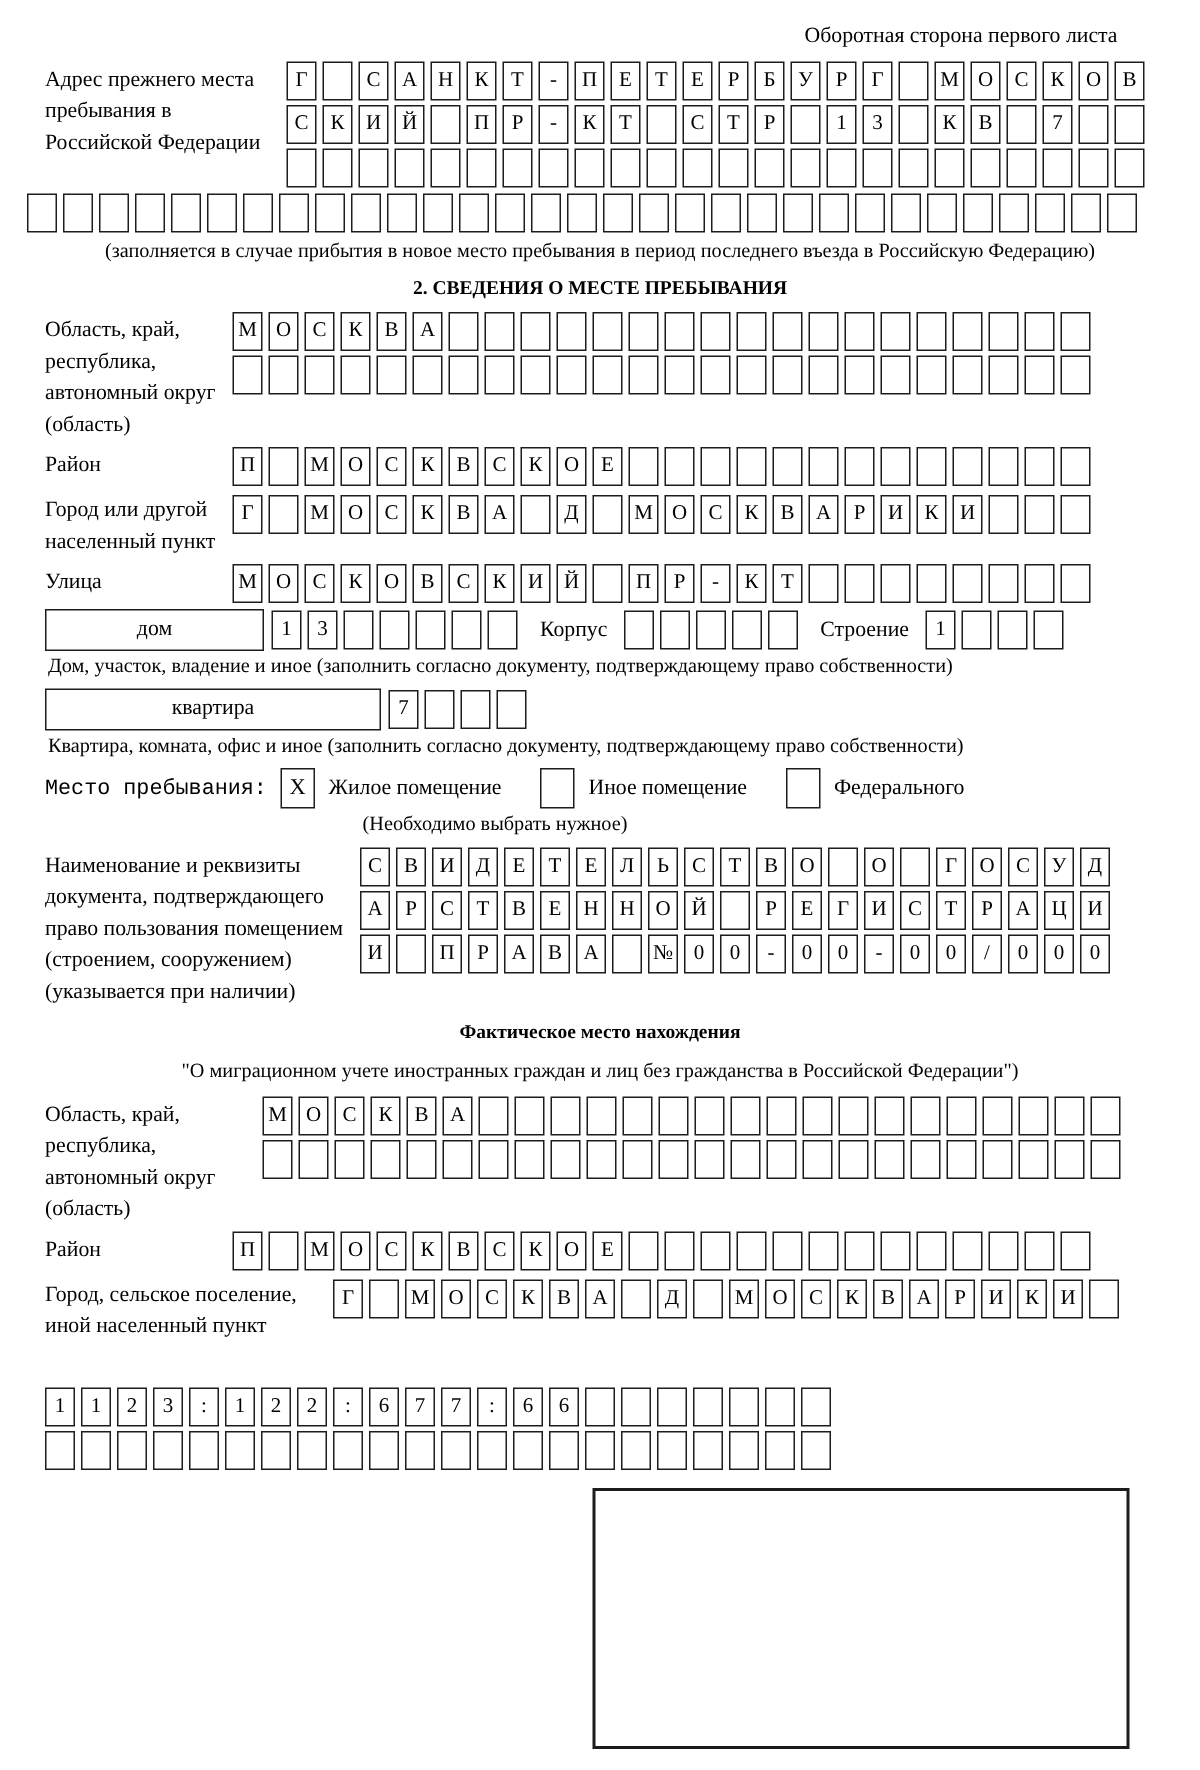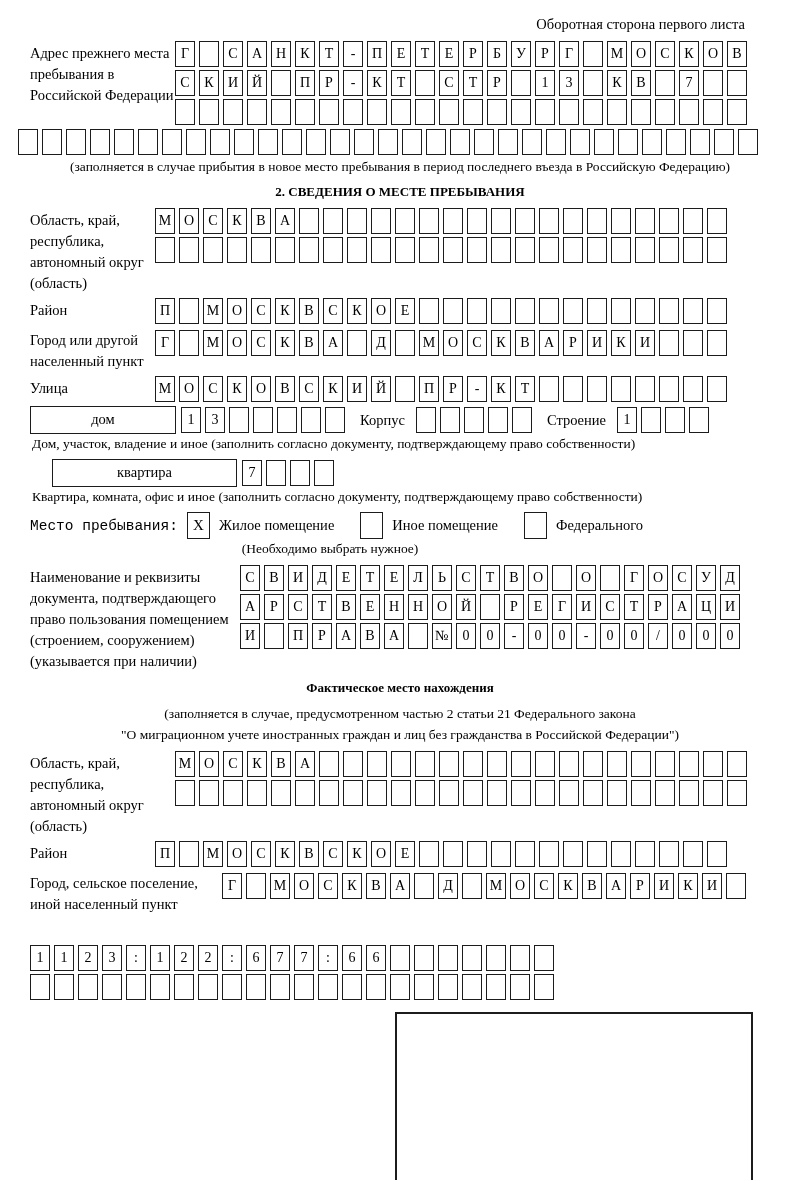--- a/index.html
+++ b/index.html
@@ -26,38 +26,38 @@
   }
   .fullrow { margin: 3px 0 0 18px; }
 
   .caption { text-align: center; font-size: 13.5px; margin: 3px 10px 8px 10px; line-height: 1.35; }
   .caption-left { font-size: 13.5px; margin: 2px 0 7px 32px; }
   .sec-title { text-align: center; font-weight: bold; font-size: 13px; margin: 6px 0 8px 0; }
 
   .house-row { display: flex; align-items: center; margin: 4px 0 2px 30px; gap: 5px; }
   .named-box { border: 1.6px solid #1c1c1c; height: 28px; text-align: center; line-height: 25px; background: #fff; }
   .named-box.dom { width: 146px; }
-  .named-box.kv  { width: 185px; margin-left: 22px; }
+  .named-box.kv  { width: 224px; }
   .inline-label { padding: 0 6px 0 10px; }
 
   .ptype-row { display: flex; align-items: center; margin: 6px 0 2px 30px; }
   .cbox {
     width: 23px; height: 27px; flex: 0 0 23px;
     border: 1.6px solid #1c1c1c; text-align: center;
     font-size: 15px; line-height: 24px; background: #fff;
   }
   .opt-label { padding: 0 26px 0 9px; }
   .ptype-note { text-align: center; width: 660px; font-size: 13.5px; margin: 2px 0 8px 0; }
 
   .fact-caption { text-align: center; font-size: 13.5px; line-height: 1.5; margin-bottom: 6px; }
 
   .stamp-wrap { margin: 12px 0 0 395px; width: 372px; }
   .stamp-box { width: 358px; height: 174px; border: 2px solid #1c1c1c; background: #fff; }
 
-  .mt2 { margin-top: 2px; } .mt8 { margin-top: 8px; }
+  .mt2 { margin-top: 2px; } .mt8 { margin-top: 8px; gap: 16px; }
 </style>
 </head>
 <body>
 
 <div class="hdr-note">Оборотная сторона первого листа</div>
 
 <div class="field mt8">
   <div class="flabel">Адрес прежнего места пребывания в Российской Федерации</div>
   <div class="cellcol">
     <div class="cellrow">
@@ -446,21 +446,20 @@
         <span class="cell">/</span>
         <span class="cell">0</span>
         <span class="cell">0</span>
         <span class="cell">0</span>
       </div>
   </div>
 </div>
 
 <div class="sec-title mt8">Фактическое место нахождения</div>
 <div class="fact-caption">
-  <div>(заполняется в случае, предусмотренном частью 2 статьи 21 Федерального закона</div>
   <div>"О миграционном учете иностранных граждан и лиц без гражданства в Российской Федерации")</div>
 </div>
 
 <div class="field">
   <div class="flabel">Область, край, республика, автономный округ (область)</div>
   <div class="cellcol">
     <div class="cellrow">
         <span class="cell">М</span>
         <span class="cell">О</span>
         <span class="cell">С</span>

